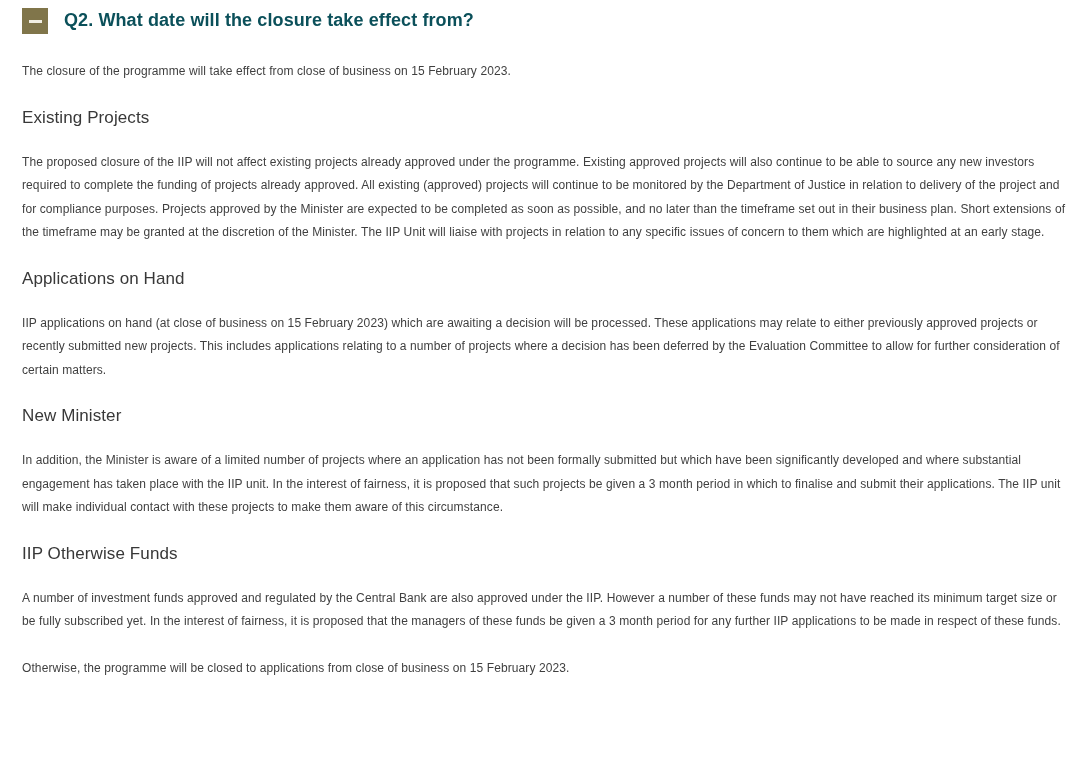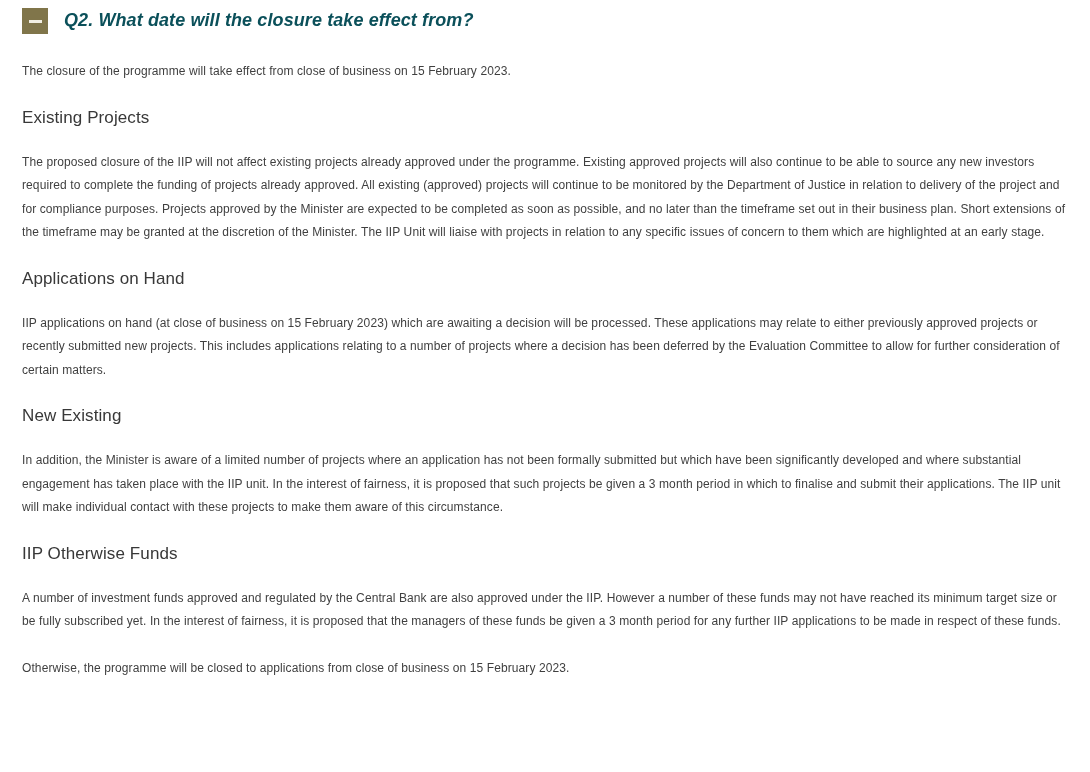--- a/index.html
+++ b/index.html
@@ -47,21 +47,20 @@
     width: 13px;
     height: 3px;
     background: var(--toggle-glyph);
   }
   .question {
     color: var(--question-color);
     font-size: 18px;
     font-weight: bold;
     line-height: 1.2;
     letter-spacing: 0.1px;
-    font-style: italic;
   }
   .answer-body {
     max-width: 1048px;
   }
   .answer-body p {
     color: var(--body-text);
     font-size: 12px;
     line-height: 23.5px;
     margin: 23px 0;
     letter-spacing: 0.1px;
@@ -93,21 +92,21 @@
   <div class="answer-body">
 
     <p>The closure of the programme will take effect from close of business on 15 February 2023.</p>
 
     <h3>Existing Projects</h3>
     <p>The proposed closure of the IIP will not affect existing projects already approved under the programme. Existing approved projects will also continue to be able to source any new investors required to complete the funding of projects already approved. All existing (approved) projects will continue to be monitored by the Department of Justice in relation to delivery of the project and for compliance purposes. Projects approved by the Minister are expected to be completed as soon as possible, and no later than the timeframe set out in their business plan. Short extensions of the timeframe may be granted at the discretion of the Minister. The IIP Unit will liaise with projects in relation to any specific issues of concern to them which are highlighted at an early stage.</p>
 
     <h3>Applications on Hand</h3>
     <p>IIP applications on hand (at close of business on 15 February 2023) which are awaiting a decision will be processed. These applications may relate to either previously approved projects or recently submitted new projects. This includes applications relating to a number of projects where a decision has been deferred by the Evaluation Committee to allow for further consideration of certain matters.</p>
 
-    <h3>New Existing</h3>
+    <h3>New Minister</h3>
     <p>In addition, the Minister is aware of a limited number of projects where an application has not been formally submitted but which have been significantly developed and where substantial engagement has taken place with the IIP unit. In the interest of fairness, it is proposed that such projects be given a 3 month period in which to finalise and submit their applications. The IIP unit will make individual contact with these projects to make them aware of this circumstance.</p>
 
     <h3>IIP Otherwise Funds</h3>
     <p>A number of investment funds approved and regulated by the Central Bank are also approved under the IIP. However a number of these funds may not have reached its minimum target size or be fully subscribed yet. In the interest of fairness, it is proposed that the managers of these funds be given a 3 month period for any further IIP applications to be made in respect of these funds.</p>
 
     <p>Otherwise, the programme will be closed to applications from close of business on 15 February 2023.</p>
 
   </div>
 </div>
 

